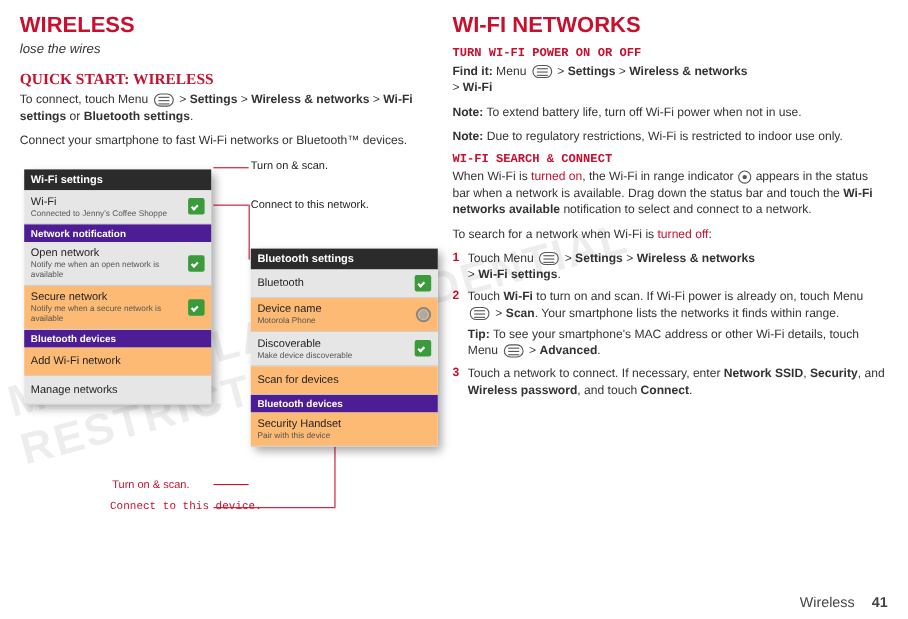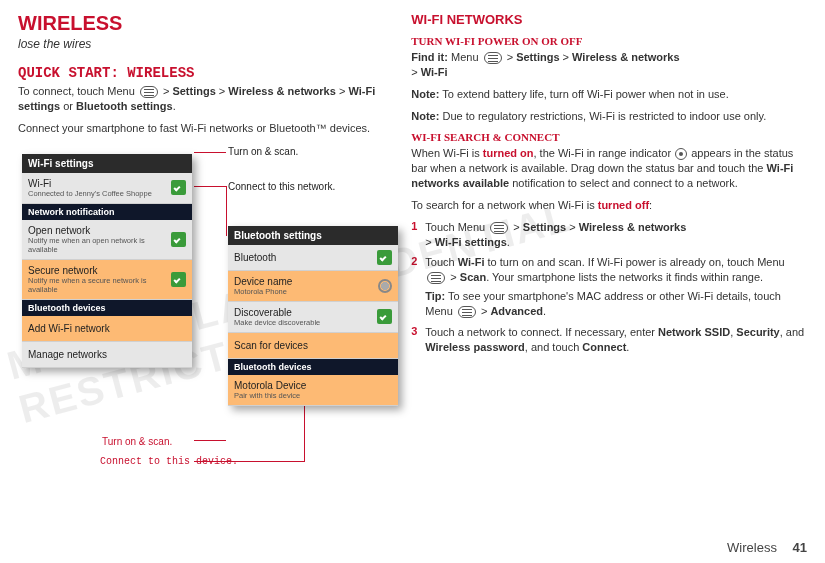--- a/index.html
+++ b/index.html
@@ -39,36 +39,36 @@
       font-size: 20px;
       font-weight: 900;
       margin-bottom: 2px;
     }
     .subtitle-italic {
       font-style: italic;
       font-size: 12px;
       margin-bottom: 14px;
     }
     h2.red-sub {
-      font-family: Liberation Mono, monospace;
+      font-family: Liberation Serif, serif;
       color: #c8102e;
       font-size: 14px;
       font-weight: 900;
       margin-bottom: 3px;
     }
     h3.red-mini {
-      font-family: Liberation Serif, serif;
+      font-family: Liberation Mono, monospace;
       color: #c8102e;
       font-size: 11px;
       font-weight: 900;
       margin: 8px 0 3px;
     }
     p { margin-bottom: 7px; line-height: 1.35; }
     .bold { font-weight: bold; }
-    .red { color: #c8102e; font-weight: bold; }
+    .red { color: #c8102e; font-weight: normal; }
     .menu-icon {
       display: inline-flex;
       vertical-align: middle;
       width: 18px;
       height: 12px;
       border: 1px solid #555;
       border-radius: 7px;
       position: relative;
       margin: 0 2px;
       background: #fff;
@@ -97,21 +97,21 @@
     .phone-wifi { left: 4px; top: 8px; }
     .phone-bt { left: 210px; top: 80px; }
     .phone-header {
       background: #2b2b2b;
       color: #fff;
       font-weight: bold;
       padding: 4px 6px;
       font-size: 10px;
     }
     .phone-section {
-      background: #0f172a;
+      background: #4c1d95;
       color: #fff;
       font-weight: bold;
       padding: 3px 6px;
       font-size: 9px;
     }
     .phone-row {
       display: flex;
       align-items: center;
       justify-content: space-between;
       padding: 5px 6px;
@@ -280,30 +280,30 @@
               <div class="sub">Make device discoverable</div>
             </div>
           <div class="check"></div>
         </div>
         <div class="phone-row">
           <div class="title">Scan for devices</div>
         </div>
         <div class="phone-section">Bluetooth devices</div>
         <div class="phone-row">
           <div class="textblock">
-              <div class="title">Motorola Device</div>
+              <div class="title">Security Handset</div>
               <div class="sub">Pair with this device</div>
             </div>
         </div>
       </div>
     </div>
   </div>
 
   <div class="col-right">
-    <h1 class="red-title" style="font-size:13px;">WI-FI NETWORKS</h1>
+    <h1 class="red-title" style="font-size:20px;">WI-FI NETWORKS</h1>
     <h3 class="red-mini">TURN WI-FI POWER ON OR OFF</h3>
     <p>
       <span class="bold">Find it:</span><span> Menu </span><span class="menu-icon"></span><span> &gt; </span><span class="bold">Settings</span><span> &gt; </span><span class="bold">Wireless &amp; networks</span><br><span> &gt; </span><span class="bold">Wi-Fi</span>
     </p>
     <p><span class="bold">Note:</span><span> To extend battery life, turn off Wi-Fi power when not in use.</span></p>
     <p><span class="bold">Note:</span><span> Due to regulatory restrictions, Wi-Fi is restricted to indoor use only.</span></p>
 
     <h3 class="red-mini">WI-FI SEARCH &amp; CONNECT</h3>
     <p>
       <span>When Wi-Fi is </span><span class="red">turned on</span><span>, the Wi-Fi in range indicator </span><span class="wifi-range-icon"></span><span> appears in the status bar when a network is available. Drag down the status bar and touch the </span><span class="bold">Wi-Fi networks available</span><span> notification to select and connect to a network.</span>

